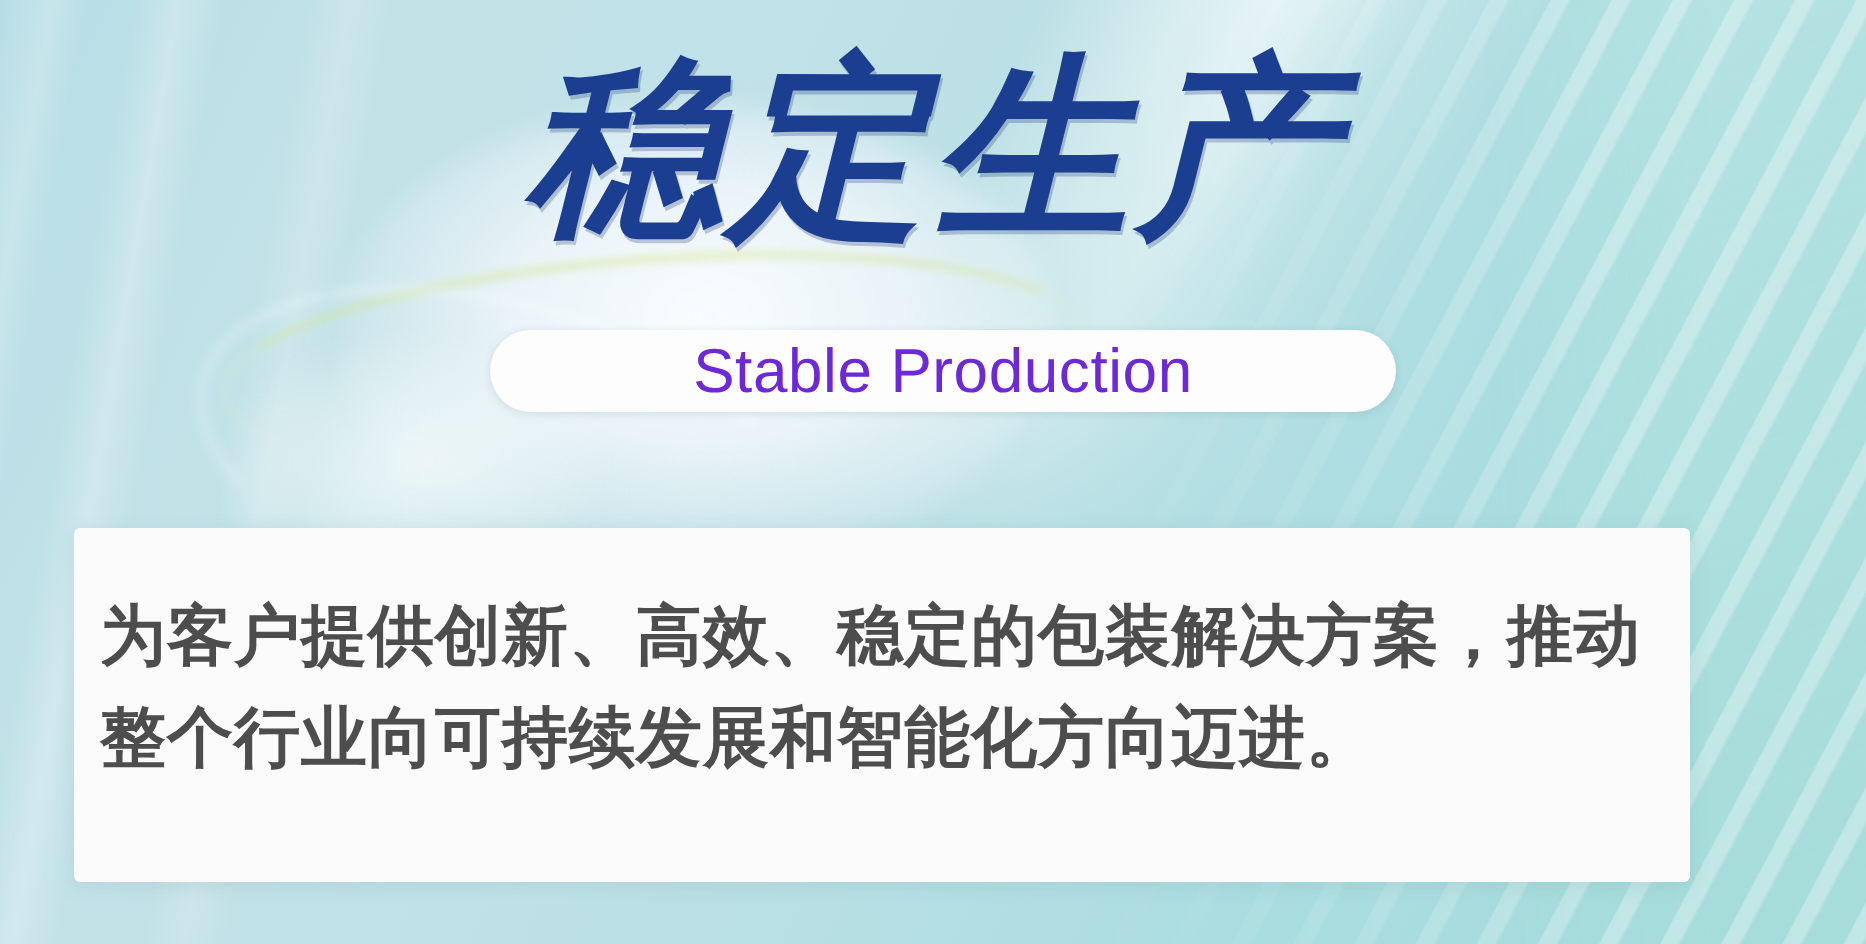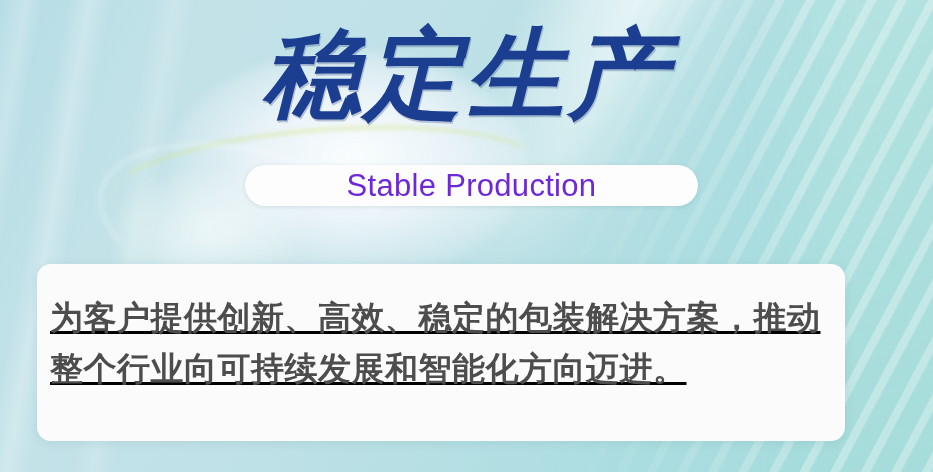--- a/index.html
+++ b/index.html
@@ -189,26 +189,25 @@
     letter-spacing: 0.3px;
     white-space: nowrap;
   }
 
   .body-card {
     position: absolute;
     left: 37px;
     top: 264px;
     width: 808px;
     height: 177px;
-    border-radius: 14px;
+    border-radius: 3px;
     background: #fbfbfb;
     box-shadow: 0 2px 10px rgba(80,125,135,0.13);
     box-sizing: border-box;
     padding: 28px 12px 0 13px;
-    text-decoration: underline;
   }
 
   .body-text {
     font-size: 33px;
     line-height: 51px;
     font-weight: 700;
     color: #4d4d4d;
     letter-spacing: 0.5px;
     text-align: left;
     margin: 0;

